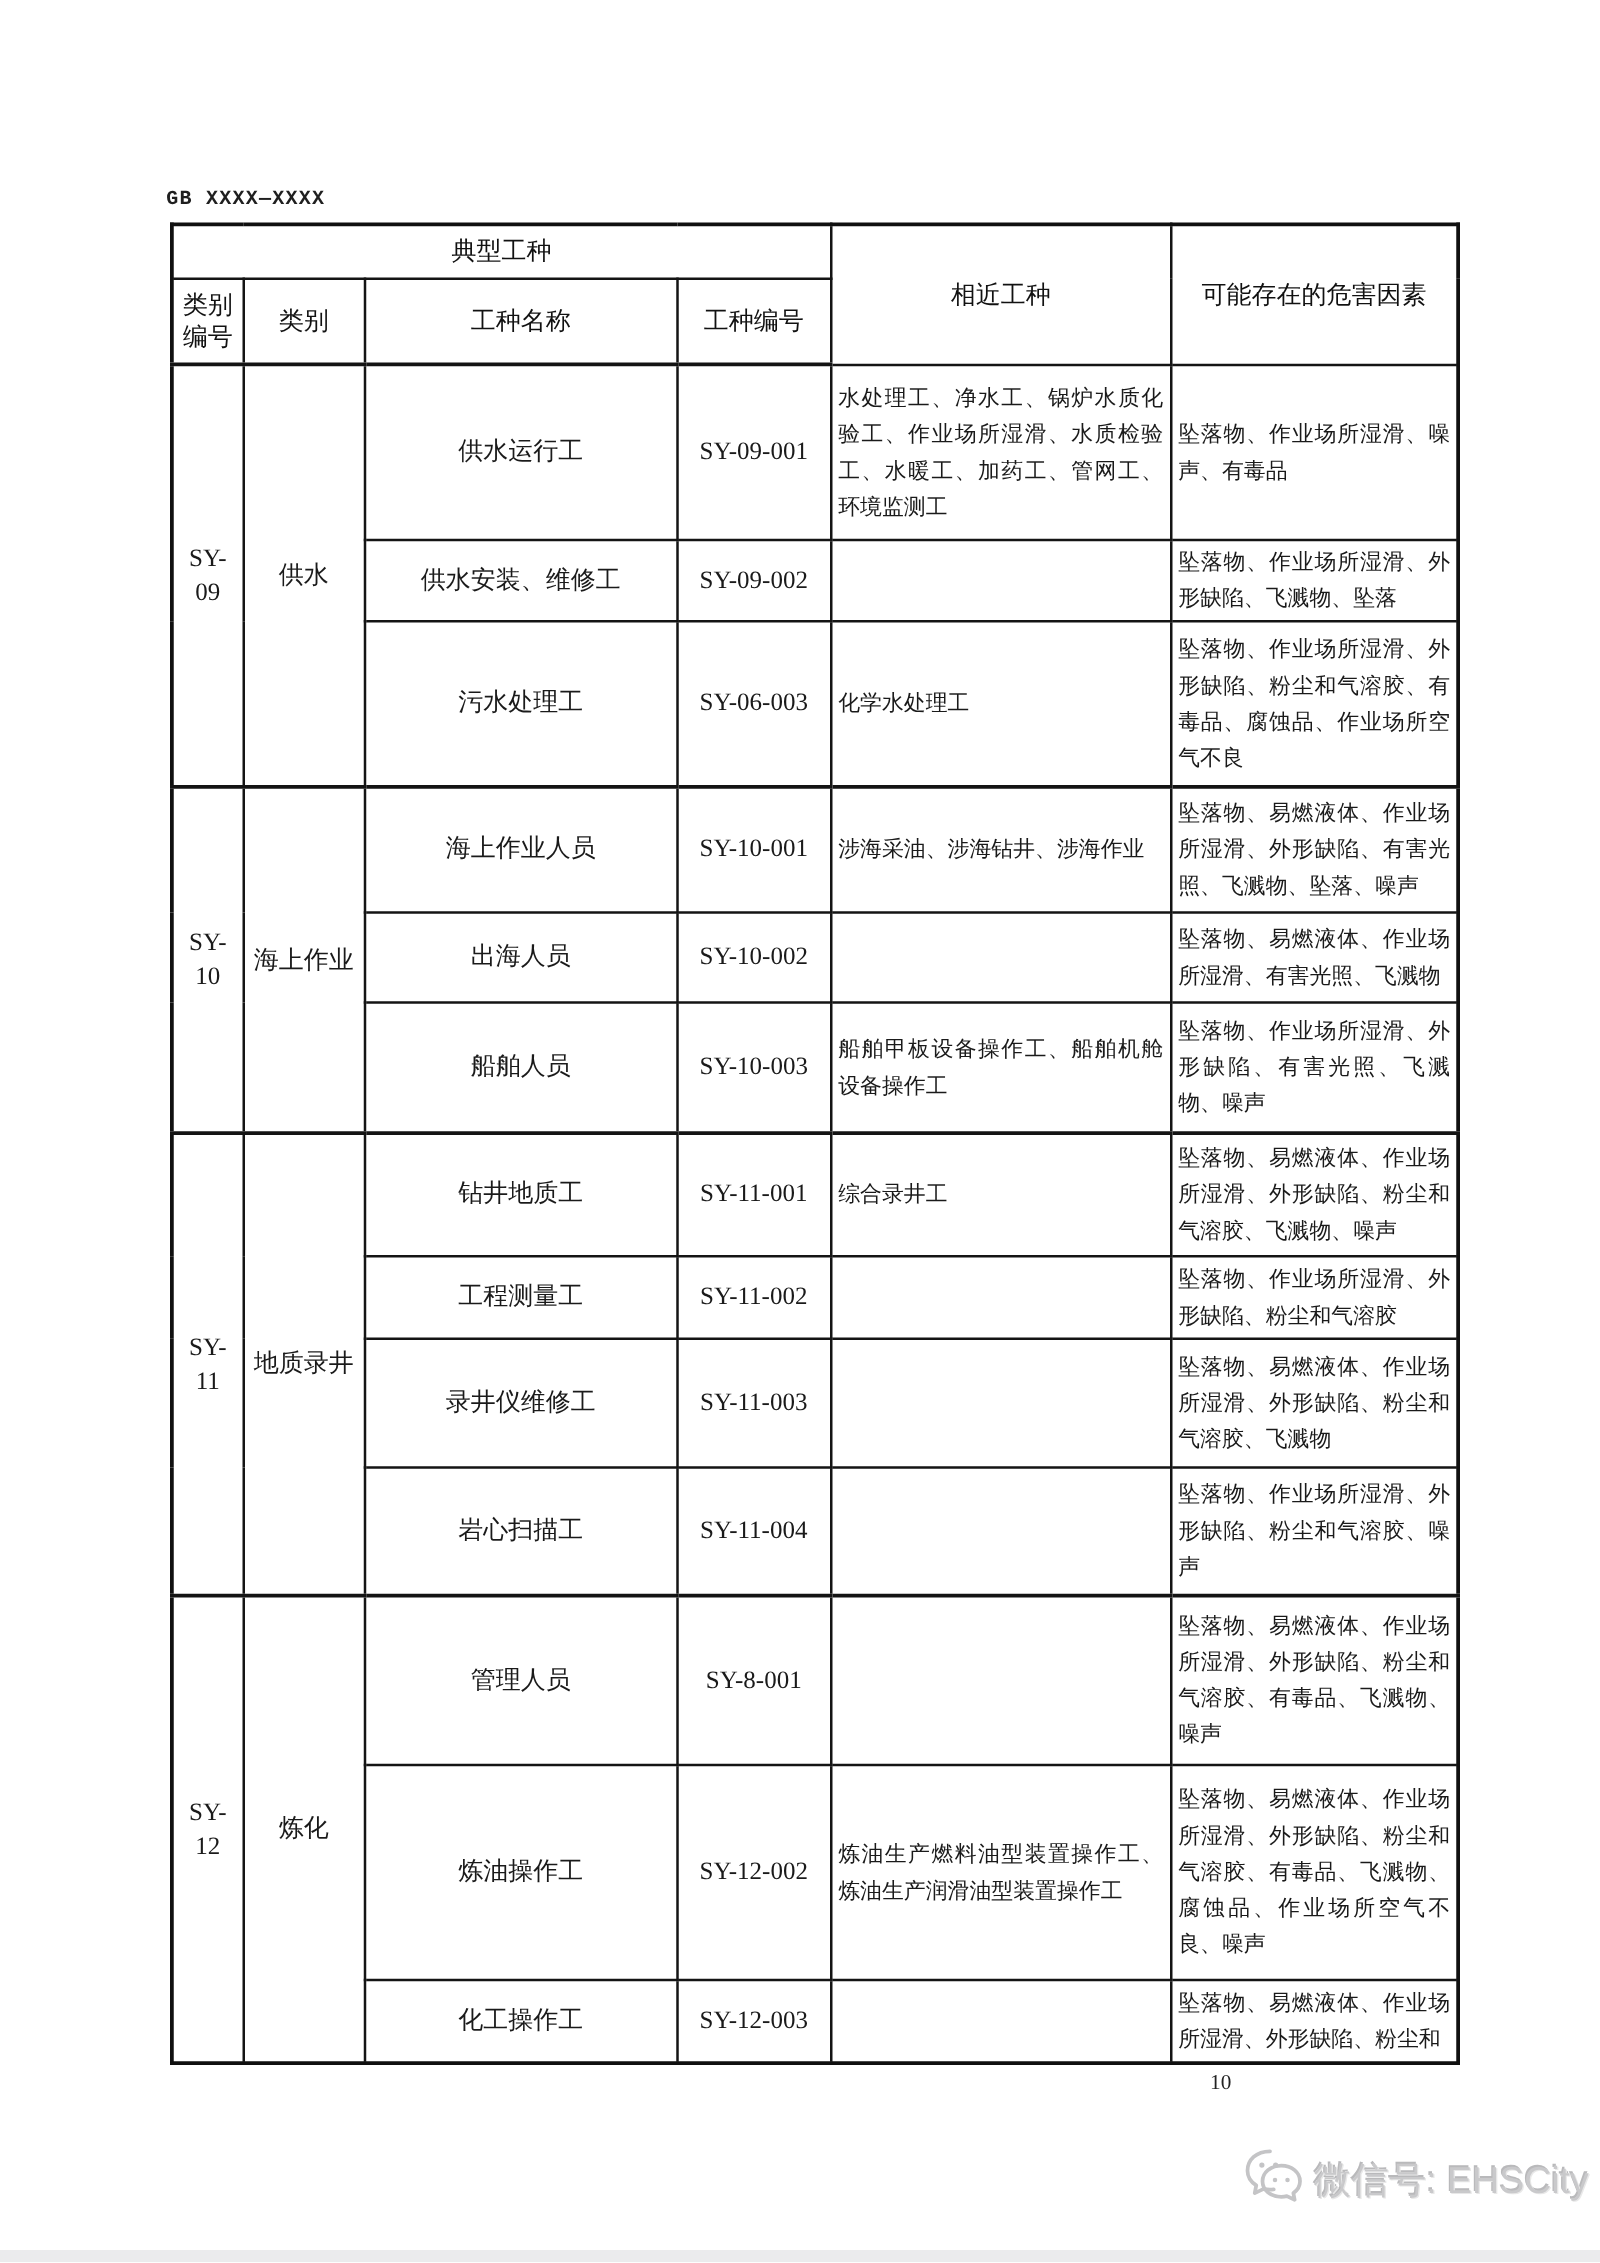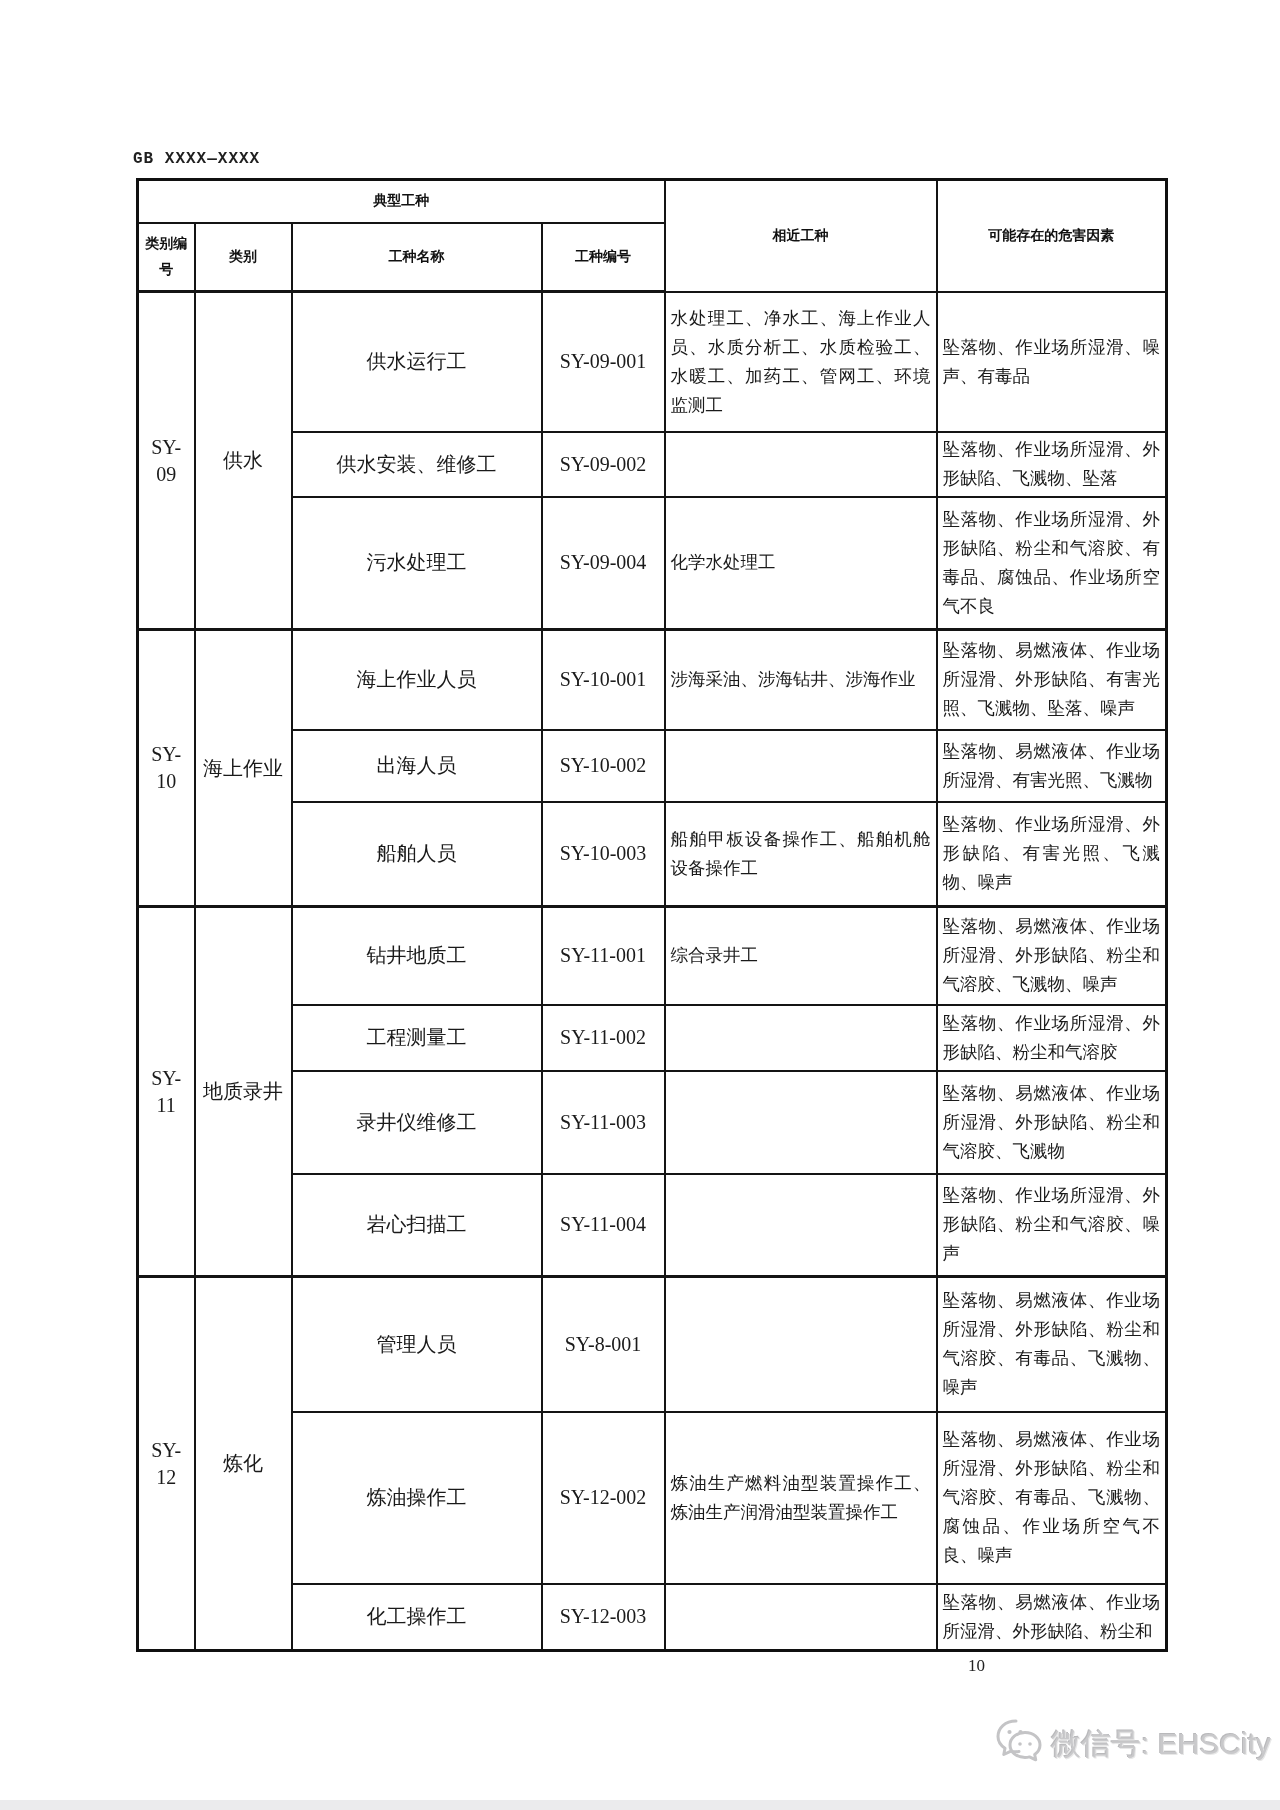--- a/index.html
+++ b/index.html
@@ -3,21 +3,21 @@
 <meta charset="utf-8">
 <style>
   html,body{margin:0;padding:0;background:#ffffff;}
   .page{position:relative;width:1280px;height:1810px;background:#ffffff;overflow:hidden;
         font-family:"Liberation Serif","DejaVu Serif",serif;color:#1a1a1a;}
   .doc-code{position:absolute;left:133px;top:150px;font-family:"Liberation Mono","DejaVu Sans Mono",monospace;
         font-size:16px;font-weight:bold;color:#1f1f1f;letter-spacing:1px;}
   .tbl-wrap{position:absolute;left:136px;top:178px;}
   table.main{border-collapse:collapse;table-layout:fixed;width:1029px;background:#fff;}
   table.main th,table.main td{border:2px solid #141414;overflow:hidden;vertical-align:middle;}
-  table.main th{font-weight:bold;font-size:14px;text-align:center;padding:2px 3px;line-height:26px;color:#111;}
+  table.main th{font-weight:normal;font-size:20px;text-align:center;padding:2px 3px;line-height:26px;color:#111;}
   td.c-center{text-align:center;font-size:20px;padding:2px 3px;line-height:27px;}
   td.c-text{font-size:17.5px;text-align:justify;padding:2px 5px;line-height:29px;word-break:break-all;}
   tr.group-start td{border-top:3px solid #141414;}
   table.main thead tr:last-child th{border-bottom:3px solid #141414;}
   table.main{border:3px solid #101010;}
   .page-number{position:absolute;left:968px;top:1656px;font-size:17px;color:#222;
         font-family:"Liberation Serif","DejaVu Serif",serif;}
   .watermark{position:absolute;left:995px;top:1718px;display:flex;align-items:center;gap:2px;}
   .wm-text{font-size:30px;color:#c9c9cb;font-family:"Liberation Sans","DejaVu Sans",sans-serif;
         text-shadow:1px 1px 0 #e8e8e8, -1px -1px 0 #b9b9bb;white-space:nowrap;}
@@ -52,32 +52,32 @@
           <th>工种名称</th>
           <th>工种编号</th>
         </tr>
       </thead>
       <tbody>
           <tr style="height: 140px;">
             <td class="c-center" rowspan="3">SY-09</td>
             <td class="c-center" rowspan="3">供水</td>
             <td class="c-center">供水运行工</td>
             <td class="c-center">SY-09-001</td>
-            <td class="c-text">水处理工、净水工、海上作业人员、水质分析工、水质检验工、水暖工、加药工、管网工、环境监测工</td>
+            <td class="c-text">水处理工、净水工、锅炉水质化验工、作业场所湿滑、水质检验工、水暖工、加药工、管网工、环境监测工</td>
             <td class="c-text">坠落物、作业场所湿滑、噪声、有毒品</td>
           </tr>
           <tr style="height: 65px;">
             <td class="c-center">供水安装、维修工</td>
             <td class="c-center">SY-09-002</td>
             <td class="c-text"></td>
             <td class="c-text">坠落物、作业场所湿滑、外形缺陷、飞溅物、坠落</td>
           </tr>
           <tr style="height: 133px;">
             <td class="c-center">污水处理工</td>
-            <td class="c-center">SY-09-004</td>
+            <td class="c-center">SY-06-003</td>
             <td class="c-text">化学水处理工</td>
             <td class="c-text">坠落物、作业场所湿滑、外形缺陷、粉尘和气溶胶、有毒品、腐蚀品、作业场所空气不良</td>
           </tr>
           <tr class="group-start" style="height: 100px;">
             <td class="c-center" rowspan="3">SY-10</td>
             <td class="c-center" rowspan="3">海上作业</td>
             <td class="c-center">海上作业人员</td>
             <td class="c-center">SY-10-001</td>
             <td class="c-text">涉海采油、涉海钻井、涉海作业</td>
             <td class="c-text">坠落物、易燃液体、作业场所湿滑、外形缺陷、有害光照、飞溅物、坠落、噪声</td>

